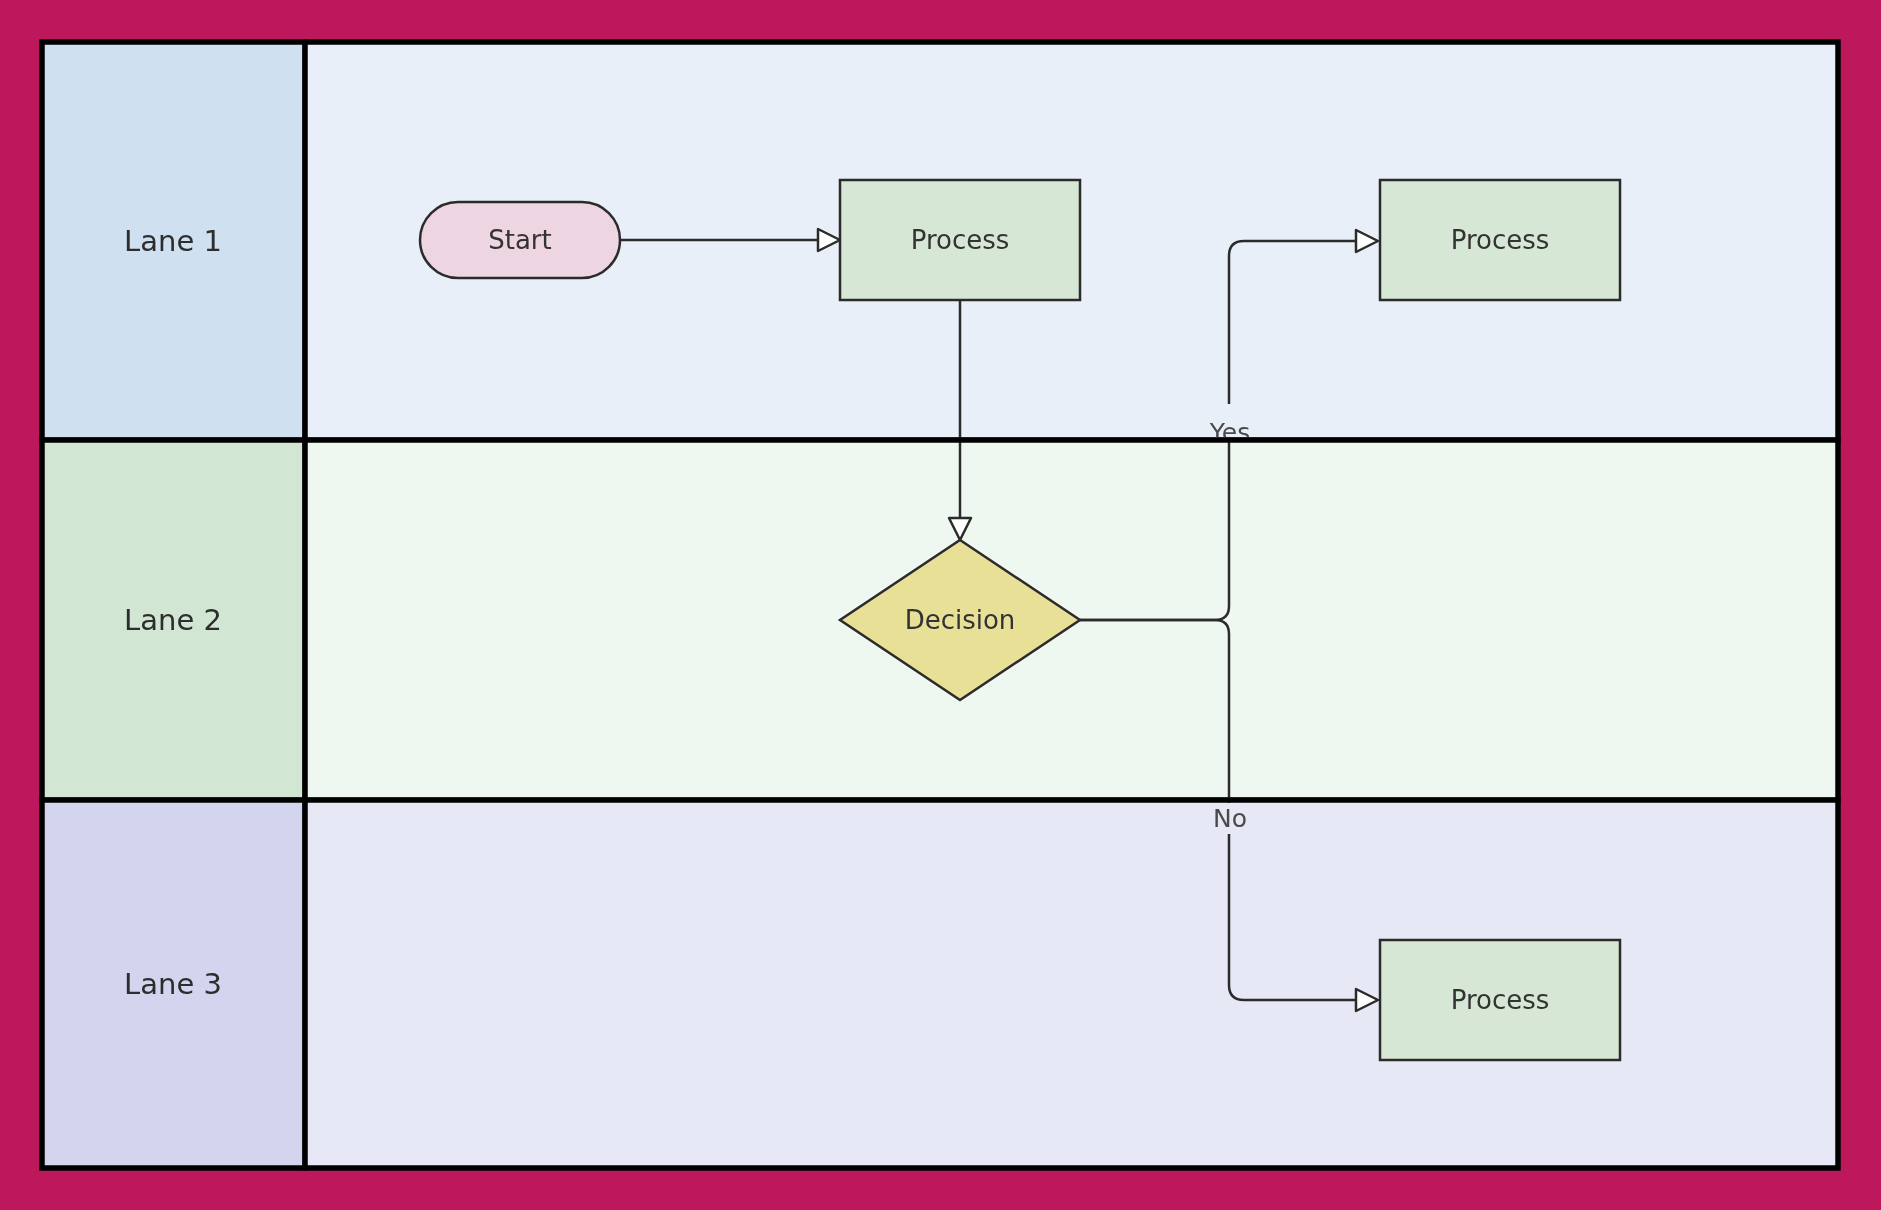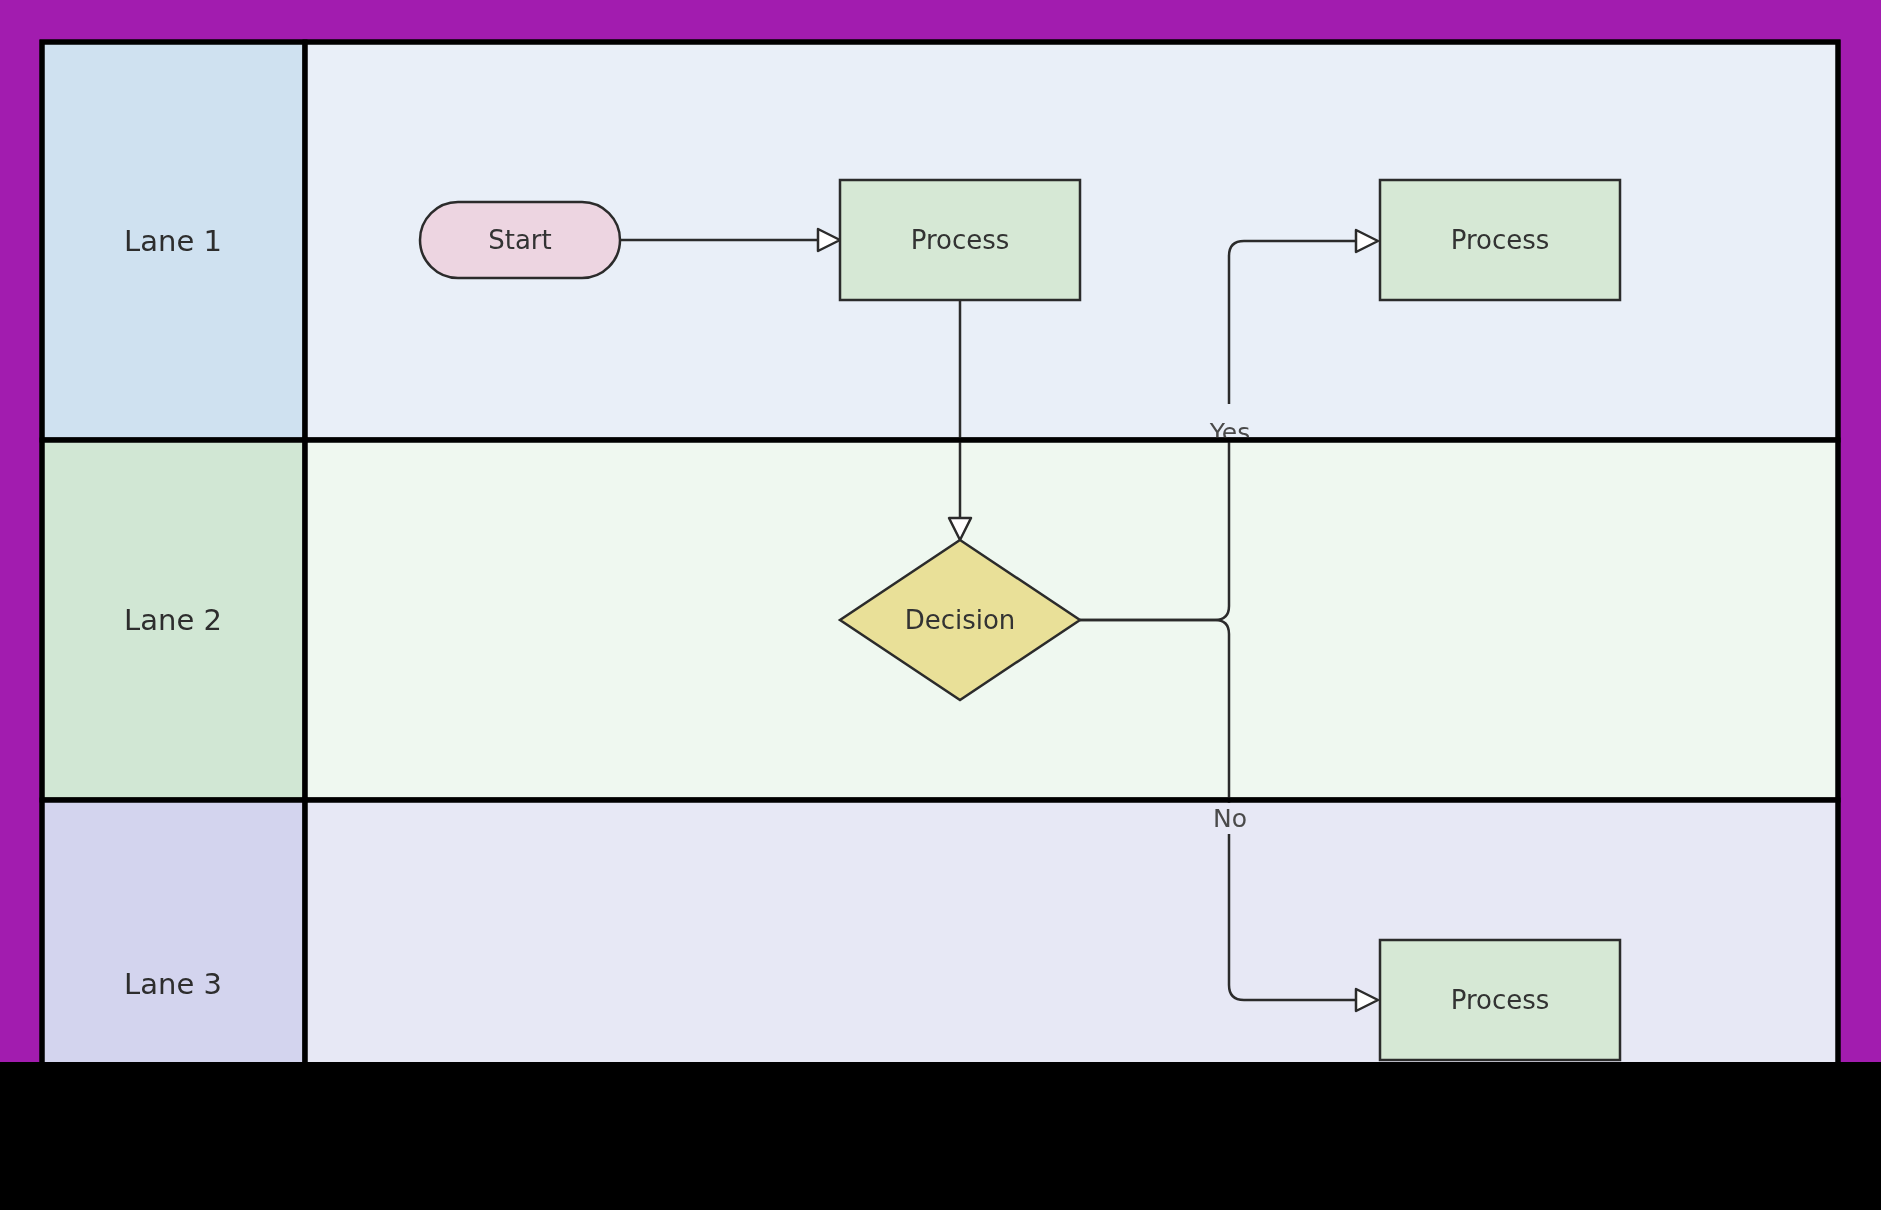--- a/index.html
+++ b/index.html
@@ -3,22 +3,22 @@
 <meta charset="utf-8">
 <style>
   html, body {
     margin: 0;
     padding: 0;
     background: #000000;
   }
   .canvas {
     position: relative;
     width: 1881px;
-    height: 1062px;
-    background: #a21caf;
+    height: 1210px;
+    background: #be185d;
     font-family: "DejaVu Sans", "Liberation Sans", sans-serif;
     overflow: hidden;
   }
   svg { display: block; }
   text {
     font-family: "DejaVu Sans", "Liberation Sans", sans-serif;
   }
   .lane-label {
     font-size: 29px;
     fill: #2d2d2d;

